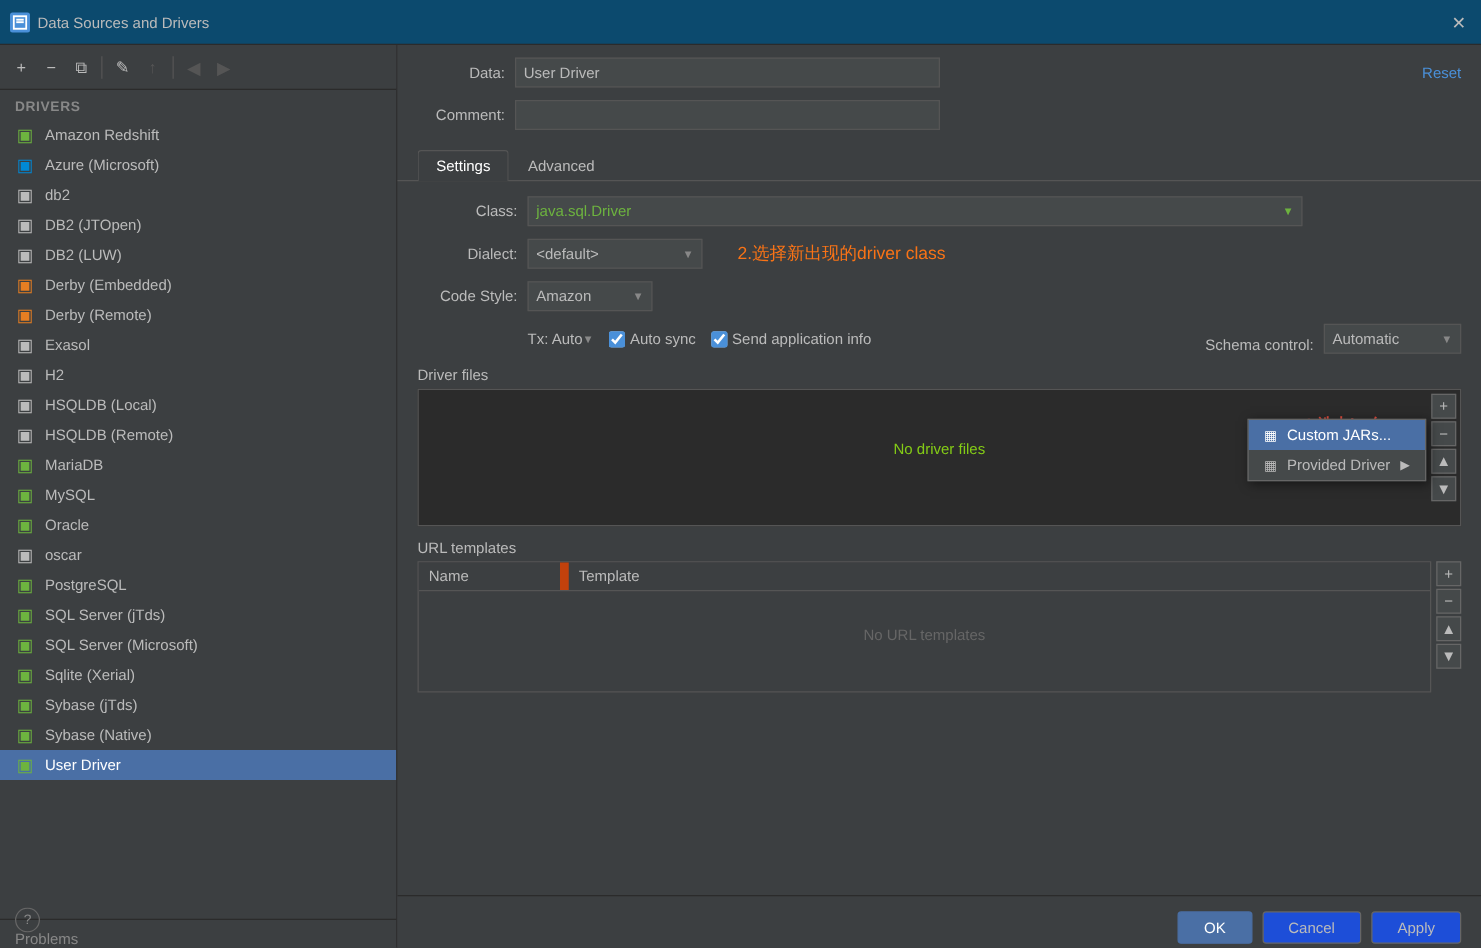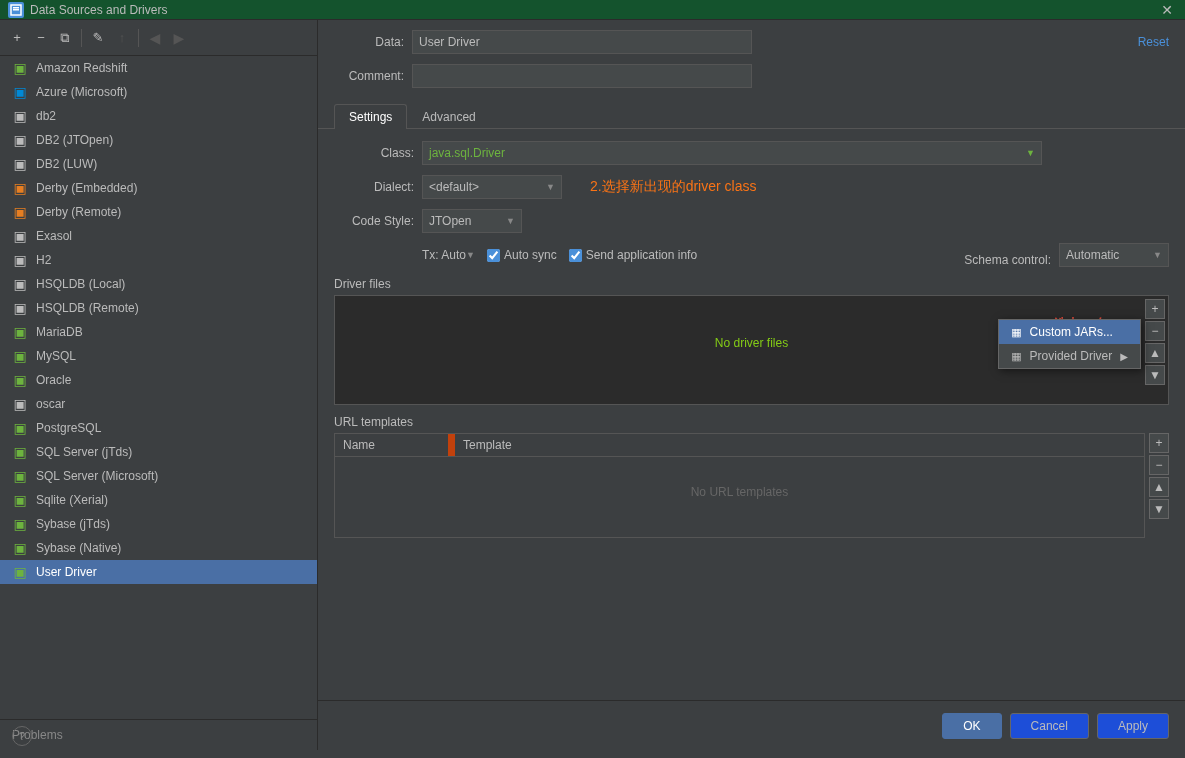--- a/index.html
+++ b/index.html
@@ -8,22 +8,22 @@
       font-size: 12px;
       background: #3c3f41;
       color: #bbbbbb;
       width: 1185px;
       height: 758px;
       overflow: hidden;
     }
 
     
     .title-bar {
-      background: #14532d;
-      height: 20px;
+      background: #0c4a6e;
+      height: 36px;
       display: flex;
       align-items: center;
       padding: 4px 8px;
       border-bottom: 1px solid #2b2b2b;
     }
     .title-bar-icon {
       width: 16px;
       height: 16px;
       margin-right: 6px;
       background: #4a90d9;
@@ -499,20 +499,21 @@
       <div class="toolbar-btn">+</div>
       <div class="toolbar-btn">−</div>
       <div class="toolbar-btn">⧉</div>
       <div class="toolbar-sep"></div>
       <div class="toolbar-btn">✎</div>
       <div class="toolbar-btn disabled">↑</div>
       <div class="toolbar-sep"></div>
       <div class="nav-btn disabled">◀</div>
       <div class="nav-btn disabled">▶</div>
     </div>
+    <div class="sidebar-section-header">Drivers</div>
     <div class="driver-list" id="driver-list">
         <div class="driver-item">
           <div class="driver-icon" style="color: rgb(109, 179, 63); font-size: 13px;">
             <span style="color: rgb(109, 179, 63); font-size: 14px;">▣</span>
           </div>
           <span class="driver-name">Amazon Redshift</span>
         </div>
         <div class="driver-item">
           <div class="driver-icon" style="color: rgb(0, 137, 214); font-size: 13px;">
             <span style="color: rgb(0, 137, 214); font-size: 14px;">▣</span>
@@ -676,21 +677,21 @@
         <div class="dialect-select">
           <span>&lt;default&gt;</span>
           <span class="chevron-down">▼</span>
         </div>
         <span class="annotation-text">2.选择新出现的driver class</span>
       </div>
 
       <div class="settings-row">
         <span class="settings-label">Code Style:</span>
         <div class="code-style-select">
-          <span>JTOpen</span>
+          <span>Amazon</span>
           <span class="chevron-down">▼</span>
         </div>
       </div>
 
       <div class="checkbox-row">
         <div class="tx-auto">
           <span>Tx: Auto</span>
           <span class="chevron-down">▼</span>
         </div>
         <div class="checkbox-item">

